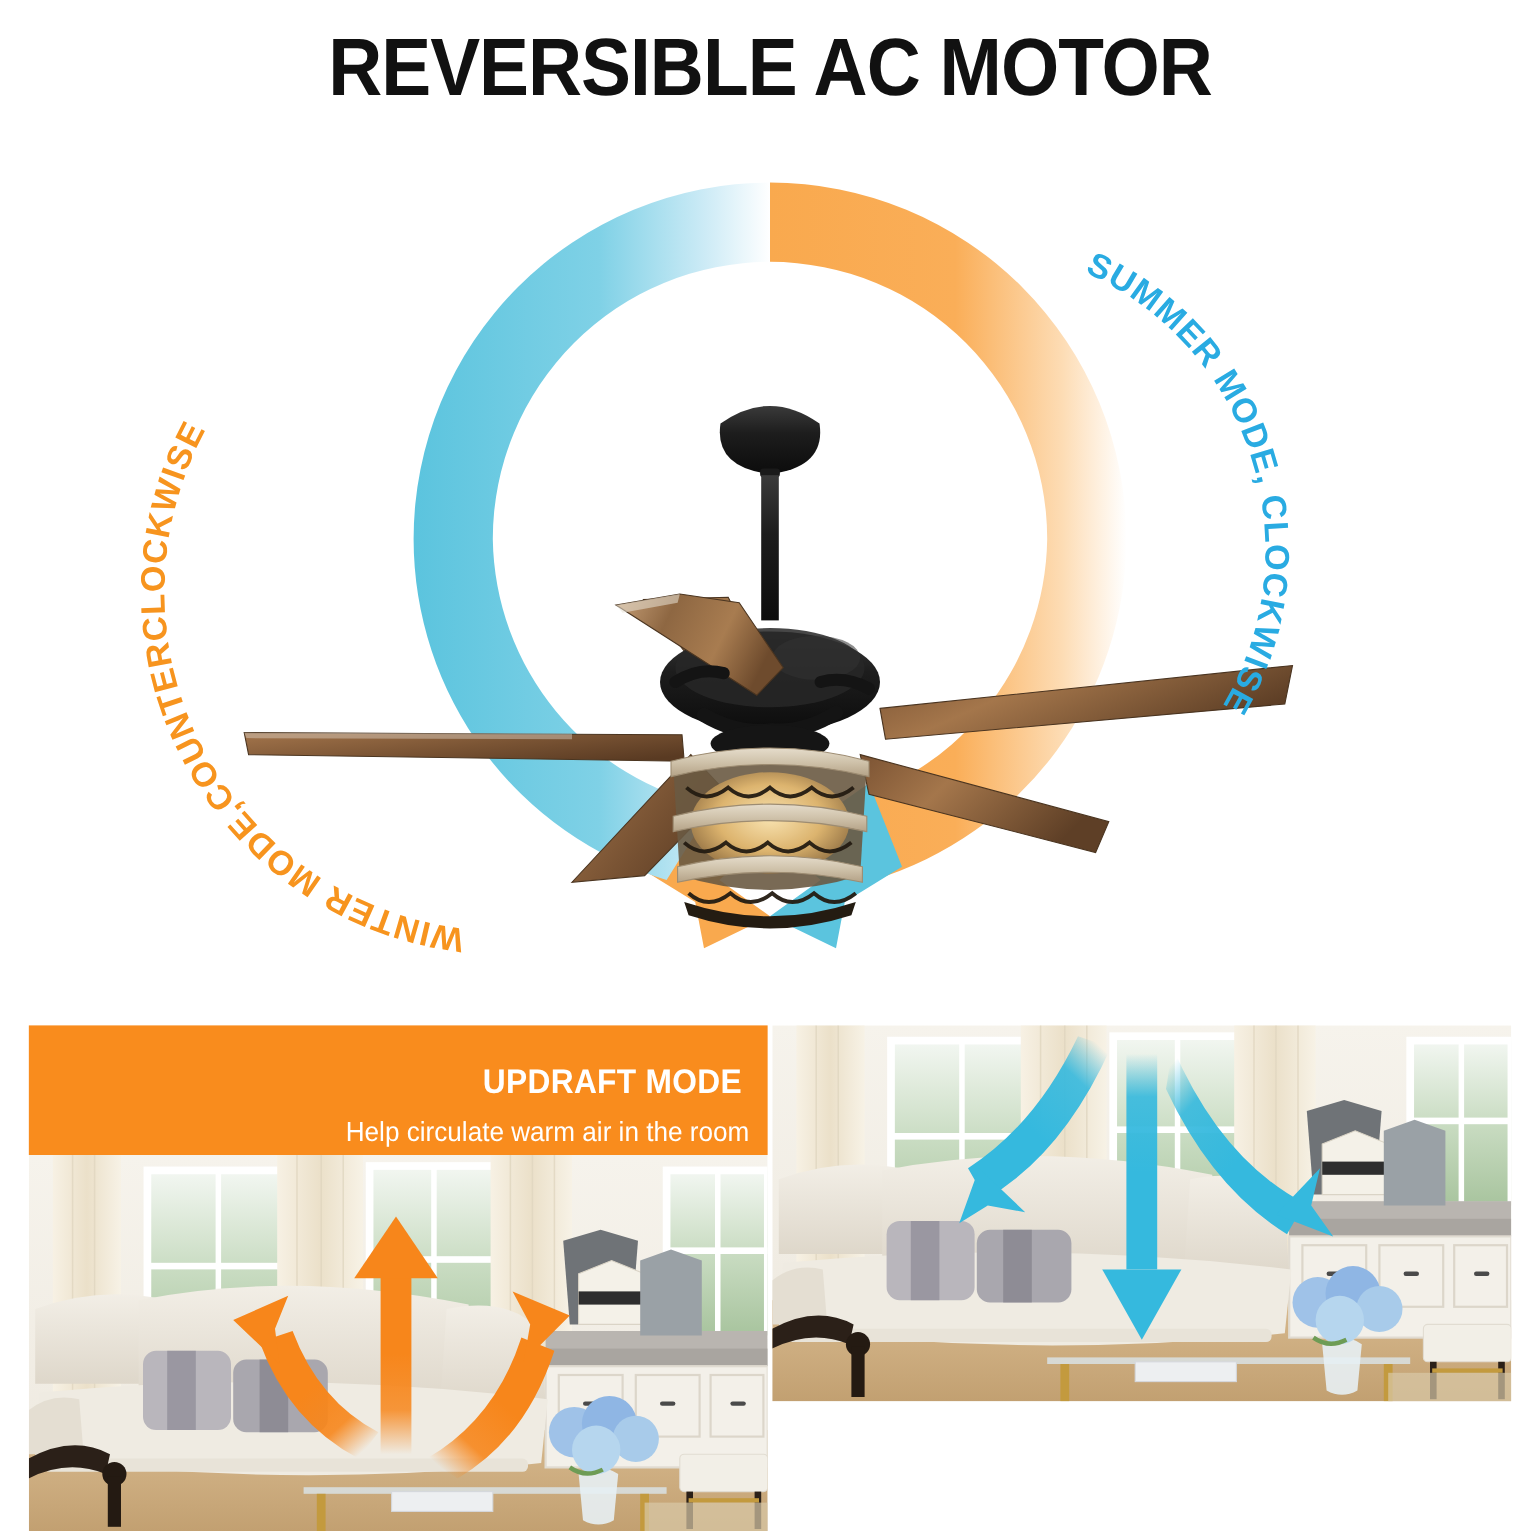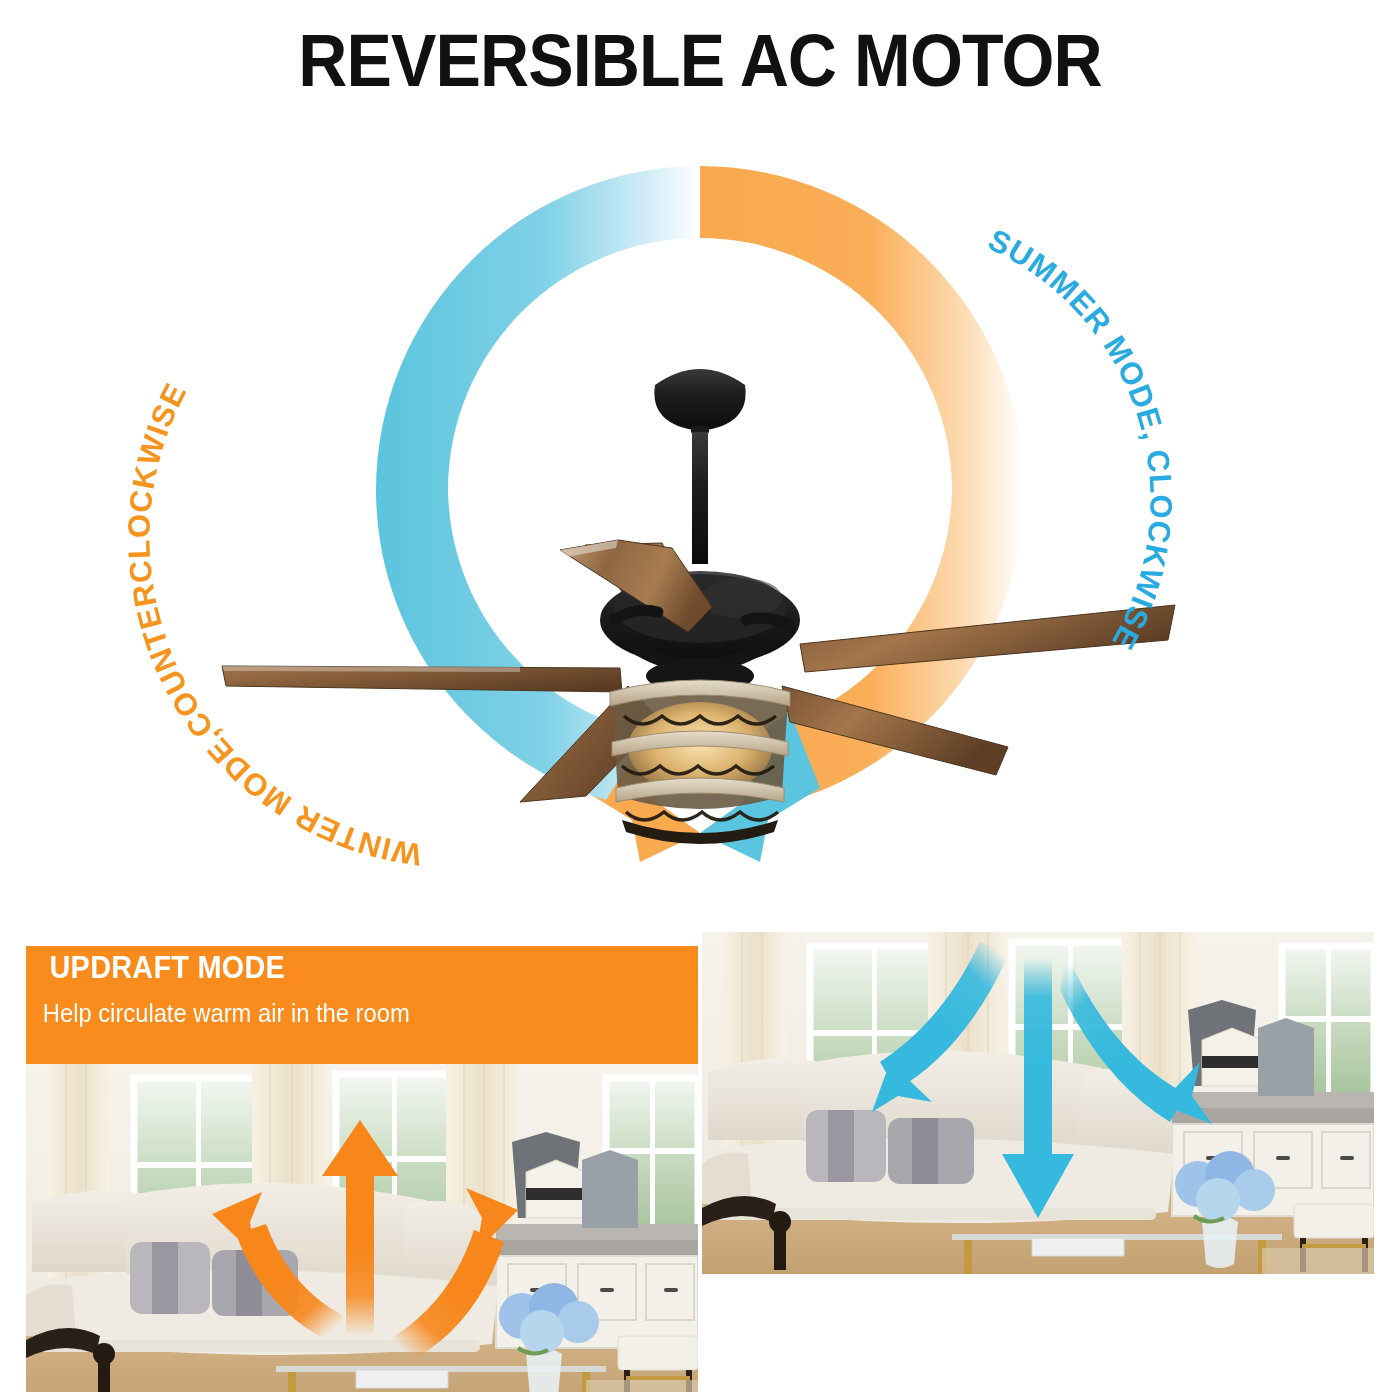--- a/index.html
+++ b/index.html
@@ -36,21 +36,21 @@
   
   .panels{position:absolute;left:0;top:932px;width:1400px;height:462px;}
   .panel{
     position:absolute;top:0;width:672px;height:460px;
     overflow:hidden;background:#ffffff;
   }
   .panel.left{left:26px;}
   .panel.right{left:702px;}
   .panel-head{
     width:100%;height:118px;box-sizing:border-box;
-    padding-top:4px;text-align:left;margin-top:14px;
+    padding-top:34px;text-align:right;
   }
   .panel-head.orange{background:#F98C1D;}
   .panel-head.blue{background:#2DB4DC;}
   .panel-title{
     color:#ffffff;font-weight:bold;font-size:31px;
     letter-spacing:0.3px;transform:scaleX(0.93);
     transform-origin:center;display:block;
   }
   .panel-sub{
     color:#ffffff;font-size:25px;margin-top:13px;display:block;

